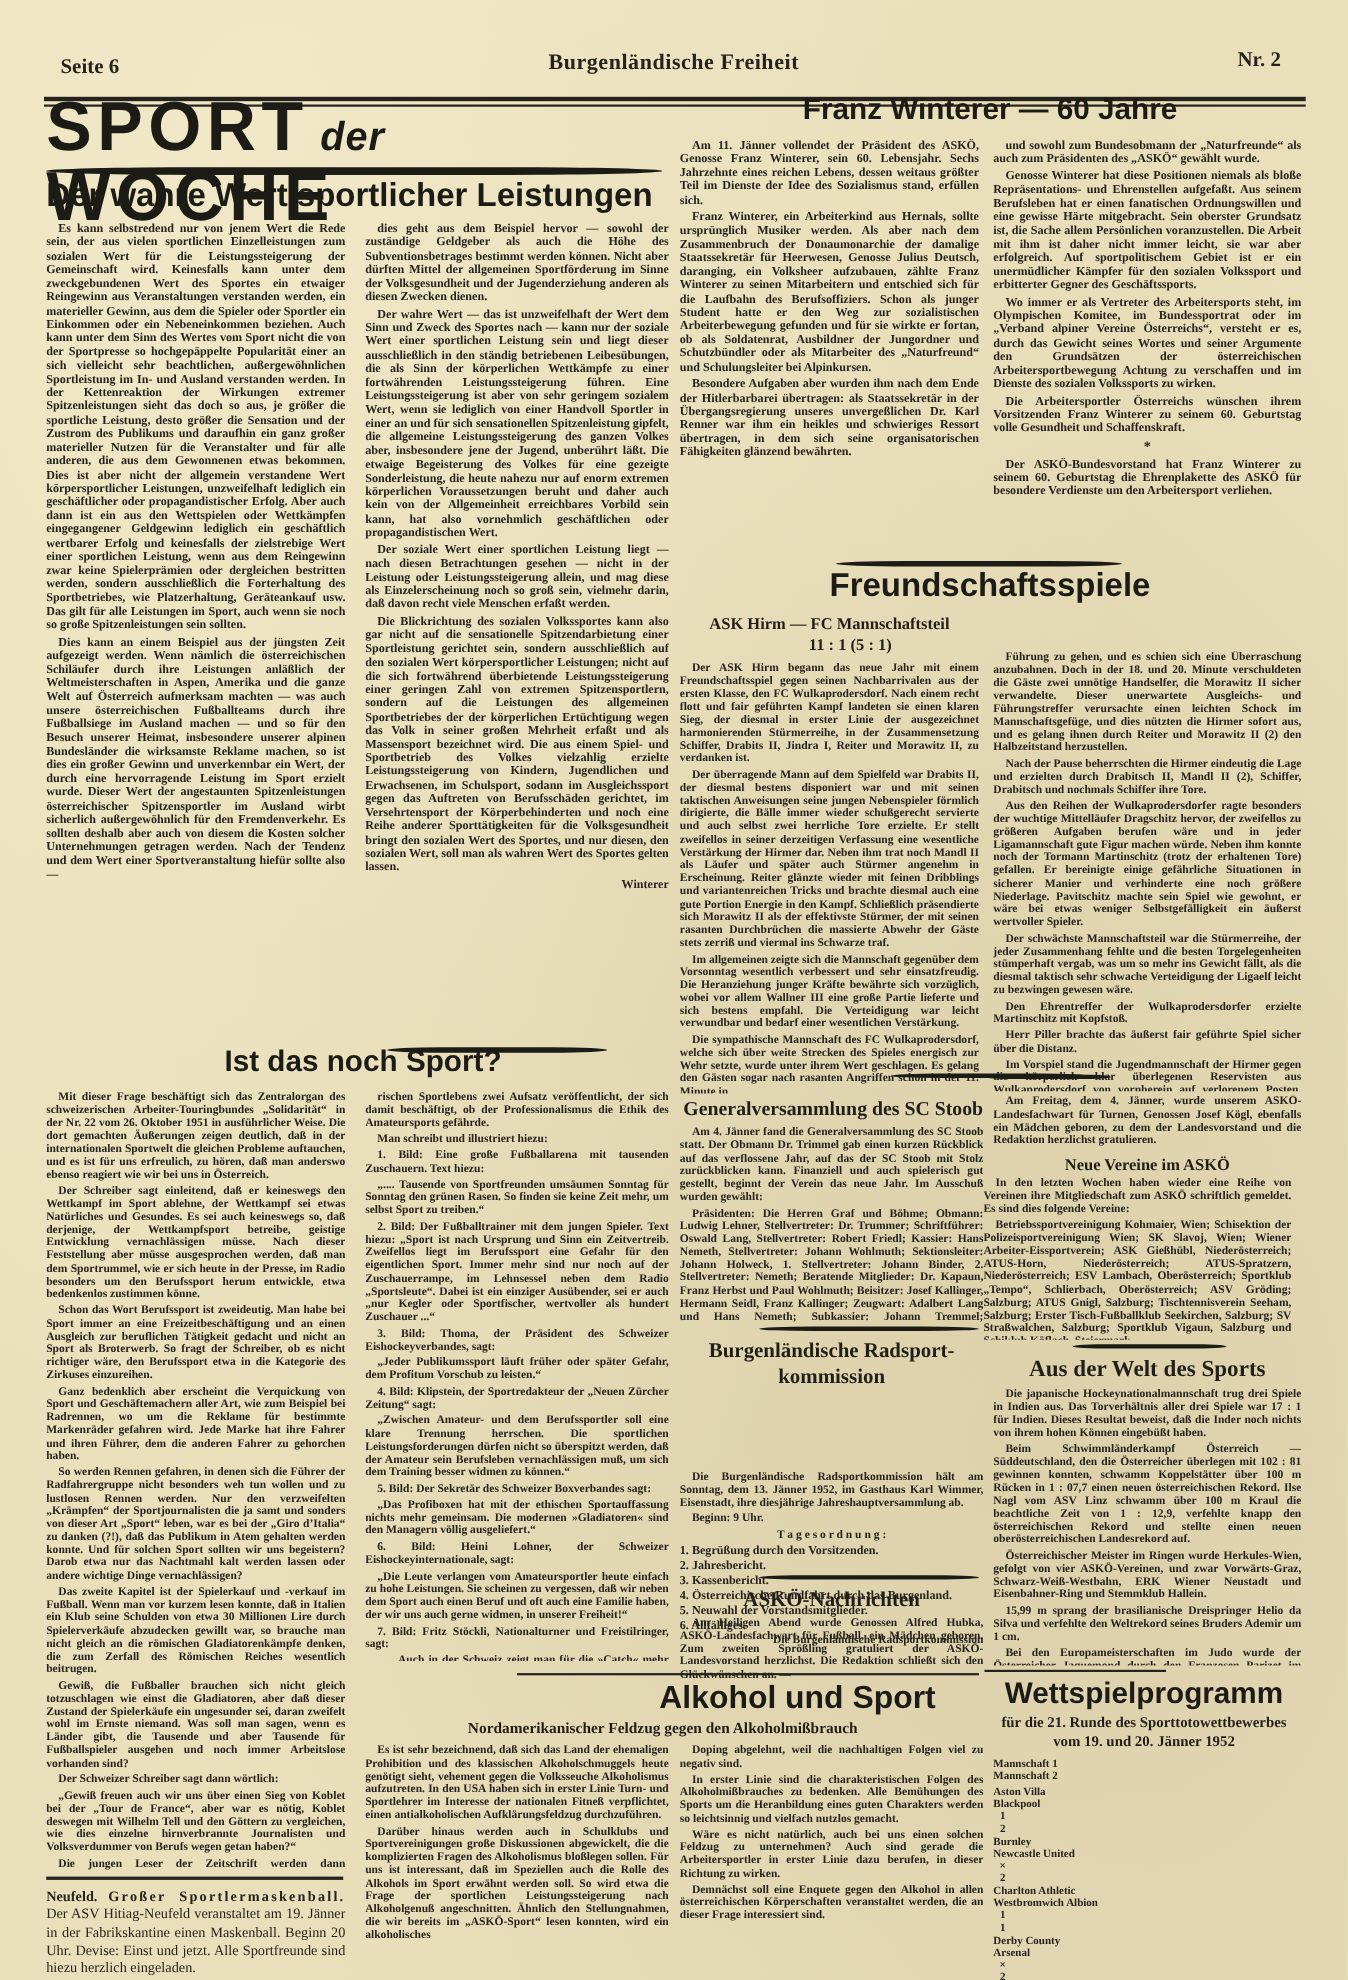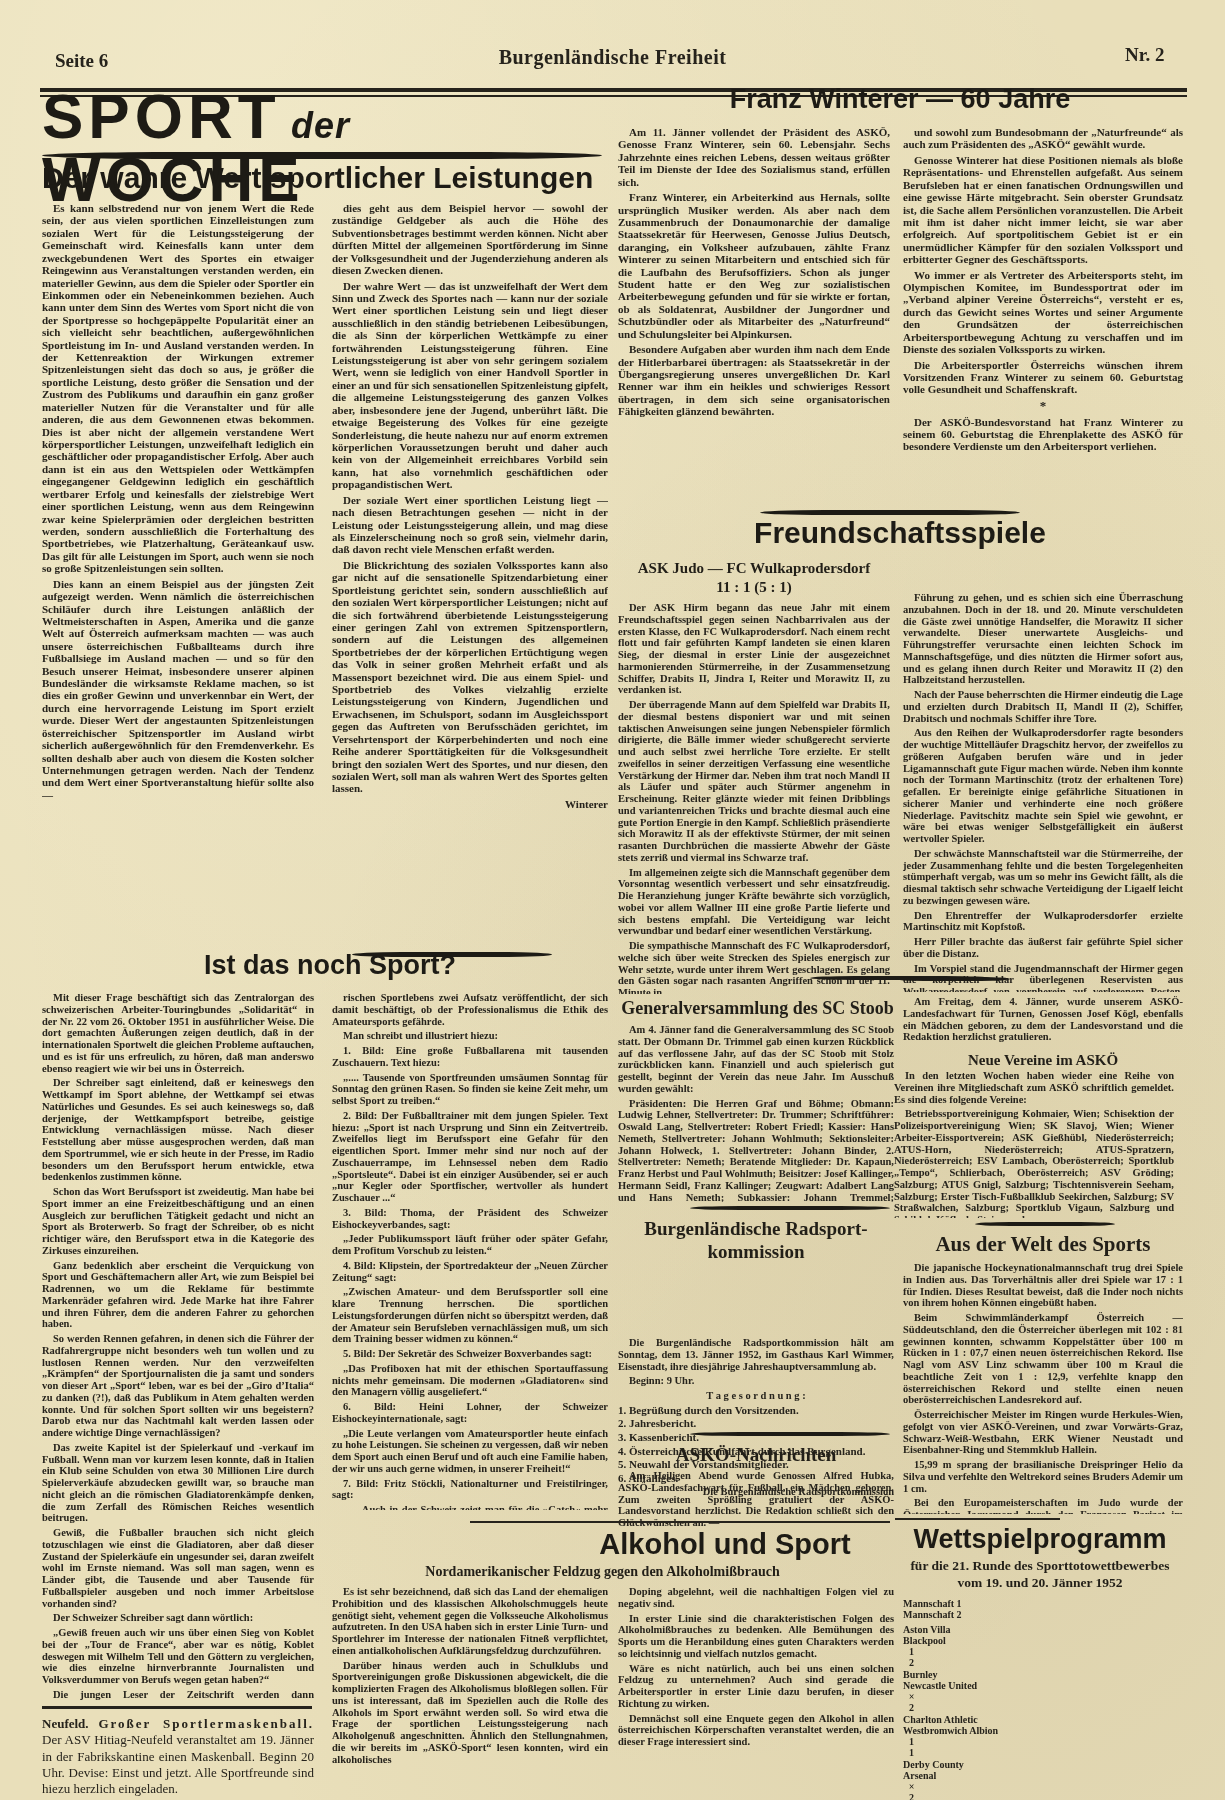--- a/index.html
+++ b/index.html
@@ -113,22 +113,22 @@
     <p>und sowohl zum Bundesobmann der „Naturfreunde“ als auch zum Präsidenten des „ASKÖ“ gewählt wurde.</p>
     <p>Genosse Winterer hat diese Positionen niemals als bloße Repräsentations- und Ehrenstellen aufgefaßt. Aus seinem Berufsleben hat er einen fanatischen Ordnungswillen und eine gewisse Härte mitgebracht. Sein oberster Grundsatz ist, die Sache allem Persönlichen voranzustellen. Die Arbeit mit ihm ist daher nicht immer leicht, sie war aber erfolgreich. Auf sportpolitischem Gebiet ist er ein unermüdlicher Kämpfer für den sozialen Volkssport und erbitterter Gegner des Geschäftssports.</p>
     <p>Wo immer er als Vertreter des Arbeitersports steht, im Olympischen Komitee, im Bundessportrat oder im „Verband alpiner Vereine Österreichs“, versteht er es, durch das Gewicht seines Wortes und seiner Argumente den Grundsätzen der österreichischen Arbeitersportbewegung Achtung zu verschaffen und im Dienste des sozialen Volkssports zu wirken.</p>
     <p>Die Arbeitersportler Österreichs wünschen ihrem Vorsitzenden Franz Winterer zu seinem 60. Geburtstag volle Gesundheit und Schaffenskraft.</p>
     <div class="star">*</div>
     <p>Der ASKÖ-Bundesvorstand hat Franz Winterer zu seinem 60. Geburtstag die Ehrenplakette des ASKÖ für besondere Verdienste um den Arbeitersport verliehen.</p>
   </div>
 
   <div class="abs bar" style="left:760px;top:510px;width:260px;height:5px;"></div>
   <div class="abs headline-sans center" style="left:615px;top:516px;width:570px;font-size:30px;">Freundschaftsspiele</div>
-  <div class="abs headline-serif center" style="left:618px;top:560px;width:272px;font-size:15px;">ASK Judo — FC Wulkaprodersdorf</div>
-  <div class="abs headline-serif center" style="left:618px;top:579px;width:272px;font-size:15px;">11 : 1  (5 : 1)</div>
+  <div class="abs headline-serif center" style="left:618px;top:560px;width:272px;font-size:15px;">ASK Hirm — FC Mannschaftsteil</div>
+  <div class="abs headline-serif center" style="left:637px;top:579px;width:272px;font-size:15px;">11 : 1  (5 : 1)</div>
   <div class="abs bt-sm" style="left:618px;top:602px;width:272px;height:392px;">
     <p>Der ASK Hirm begann das neue Jahr mit einem Freundschaftsspiel gegen seinen Nachbarrivalen aus der ersten Klasse, den FC Wulkaprodersdorf. Nach einem recht flott und fair geführten Kampf landeten sie einen klaren Sieg, der diesmal in erster Linie der ausgezeichnet harmonierenden Stürmerreihe, in der Zusammensetzung Schiffer, Drabits II, Jindra I, Reiter und Morawitz II, zu verdanken ist.</p>
     <p>Der überragende Mann auf dem Spielfeld war Drabits II, der diesmal bestens disponiert war und mit seinen taktischen Anweisungen seine jungen Nebenspieler förmlich dirigierte, die Bälle immer wieder schußgerecht servierte und auch selbst zwei herrliche Tore erzielte. Er stellt zweifellos in seiner derzeitigen Verfassung eine wesentliche Verstärkung der Hirmer dar. Neben ihm trat noch Mandl II als Läufer und später auch Stürmer angenehm in Erscheinung. Reiter glänzte wieder mit feinen Dribblings und variantenreichen Tricks und brachte diesmal auch eine gute Portion Energie in den Kampf. Schließlich präsendierte sich Morawitz II als der effektivste Stürmer, der mit seinen rasanten Durchbrüchen die massierte Abwehr der Gäste stets zerriß und viermal ins Schwarze traf.</p>
     <p>Im allgemeinen zeigte sich die Mannschaft gegenüber dem Vorsonntag wesentlich verbessert und sehr einsatzfreudig. Die Heranziehung junger Kräfte bewährte sich vorzüglich, wobei vor allem Wallner III eine große Partie lieferte und sich bestens empfahl. Die Verteidigung war leicht verwundbar und bedarf einer wesentlichen Verstärkung.</p>
     <p>Die sympathische Mannschaft des FC Wulkaprodersdorf, welche sich über weite Strecken des Spieles energisch zur Wehr setzte, wurde unter ihrem Wert geschlagen. Es gelang den Gästen sogar nach rasanten Angriffen schon in der 11. Minute in</p>
   </div>
   <div class="abs bt-sm" style="left:903px;top:592px;width:280px;height:400px;">
     <p>Führung zu gehen, und es schien sich eine Überraschung anzubahnen. Doch in der 18. und 20. Minute verschuldeten die Gäste zwei unnötige Handselfer, die Morawitz II sicher verwandelte. Dieser unerwartete Ausgleichs- und Führungstreffer verursachte einen leichten Schock im Mannschaftsgefüge, und dies nützten die Hirmer sofort aus, und es gelang ihnen durch Reiter und Morawitz II (2) den Halbzeitstand herzustellen.</p>
     <p>Nach der Pause beherrschten die Hirmer eindeutig die Lage und erzielten durch Drabitsch II, Mandl II (2), Schiffer, Drabitsch und nochmals Schiffer ihre Tore.</p>
     <p>Aus den Reihen der Wulkaprodersdorfer ragte besonders der wuchtige Mittelläufer Dragschitz hervor, der zweifellos zu größeren Aufgaben berufen wäre und in jeder Ligamannschaft gute Figur machen würde. Neben ihm konnte noch der Tormann Martinschitz (trotz der erhaltenen Tore) gefallen. Er bereinigte einige gefährliche Situationen in sicherer Manier und verhinderte eine noch größere Niederlage. Pavitschitz machte sein Spiel wie gewohnt, er wäre bei etwas weniger Selbstgefälligkeit ein äußerst wertvoller Spieler.</p>

